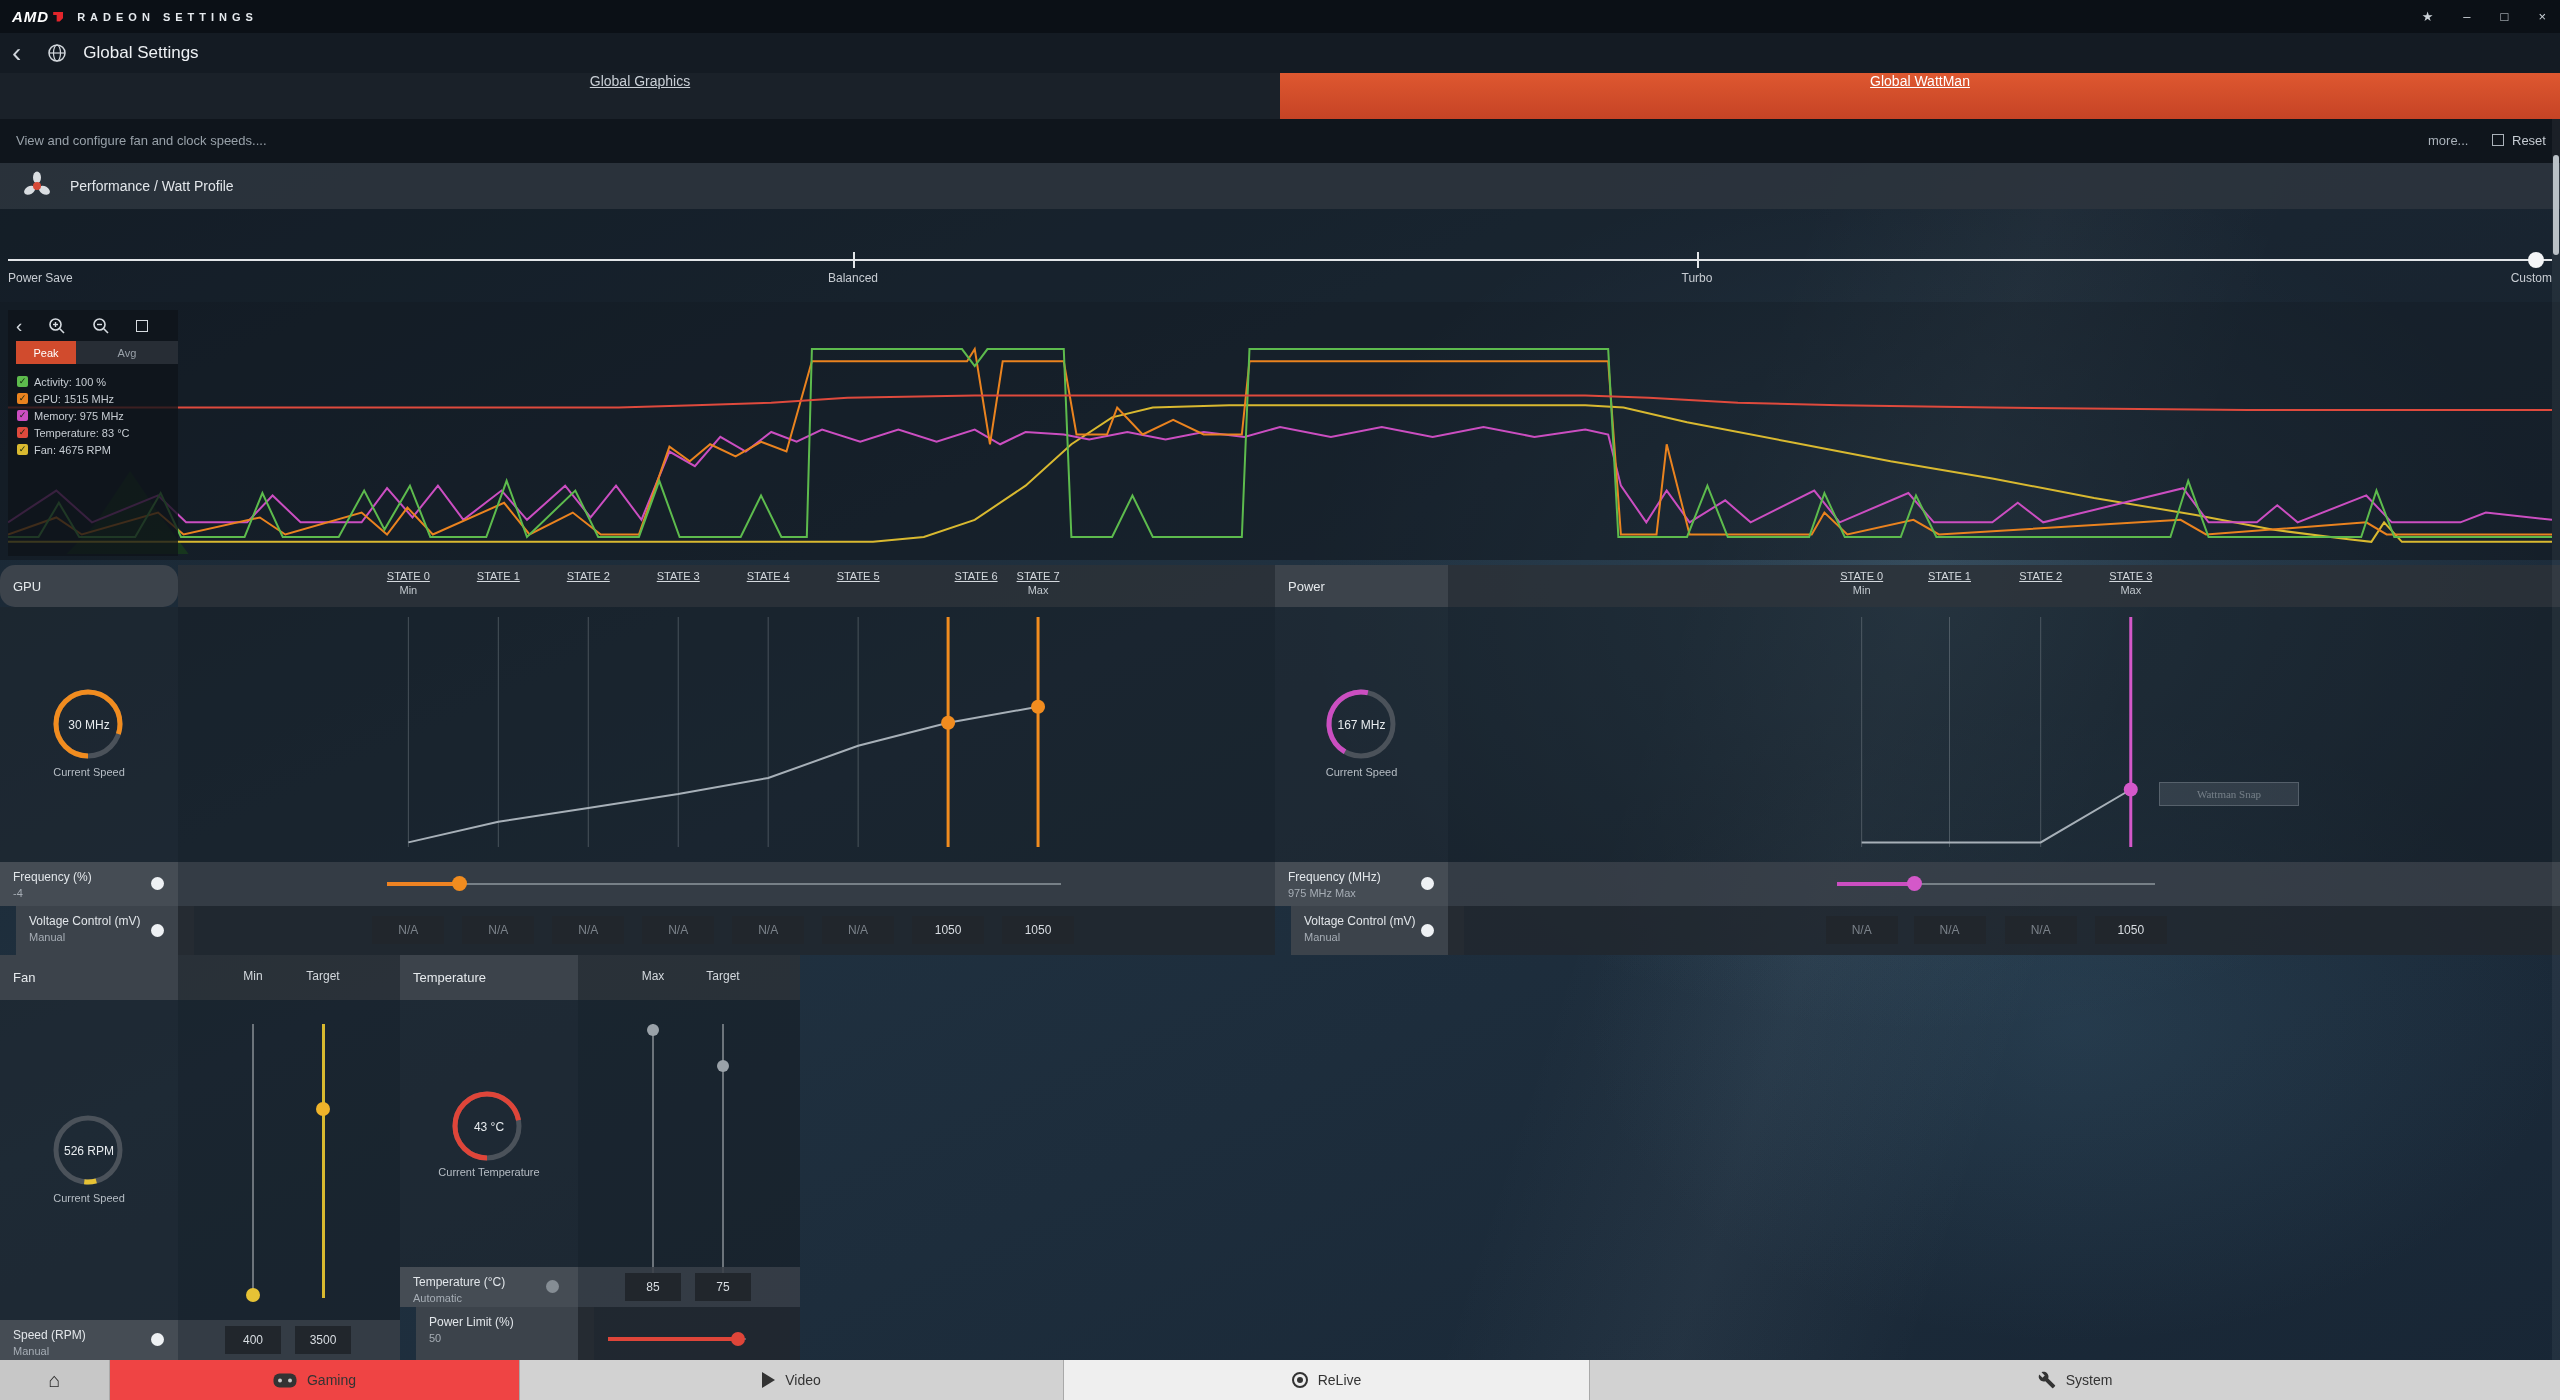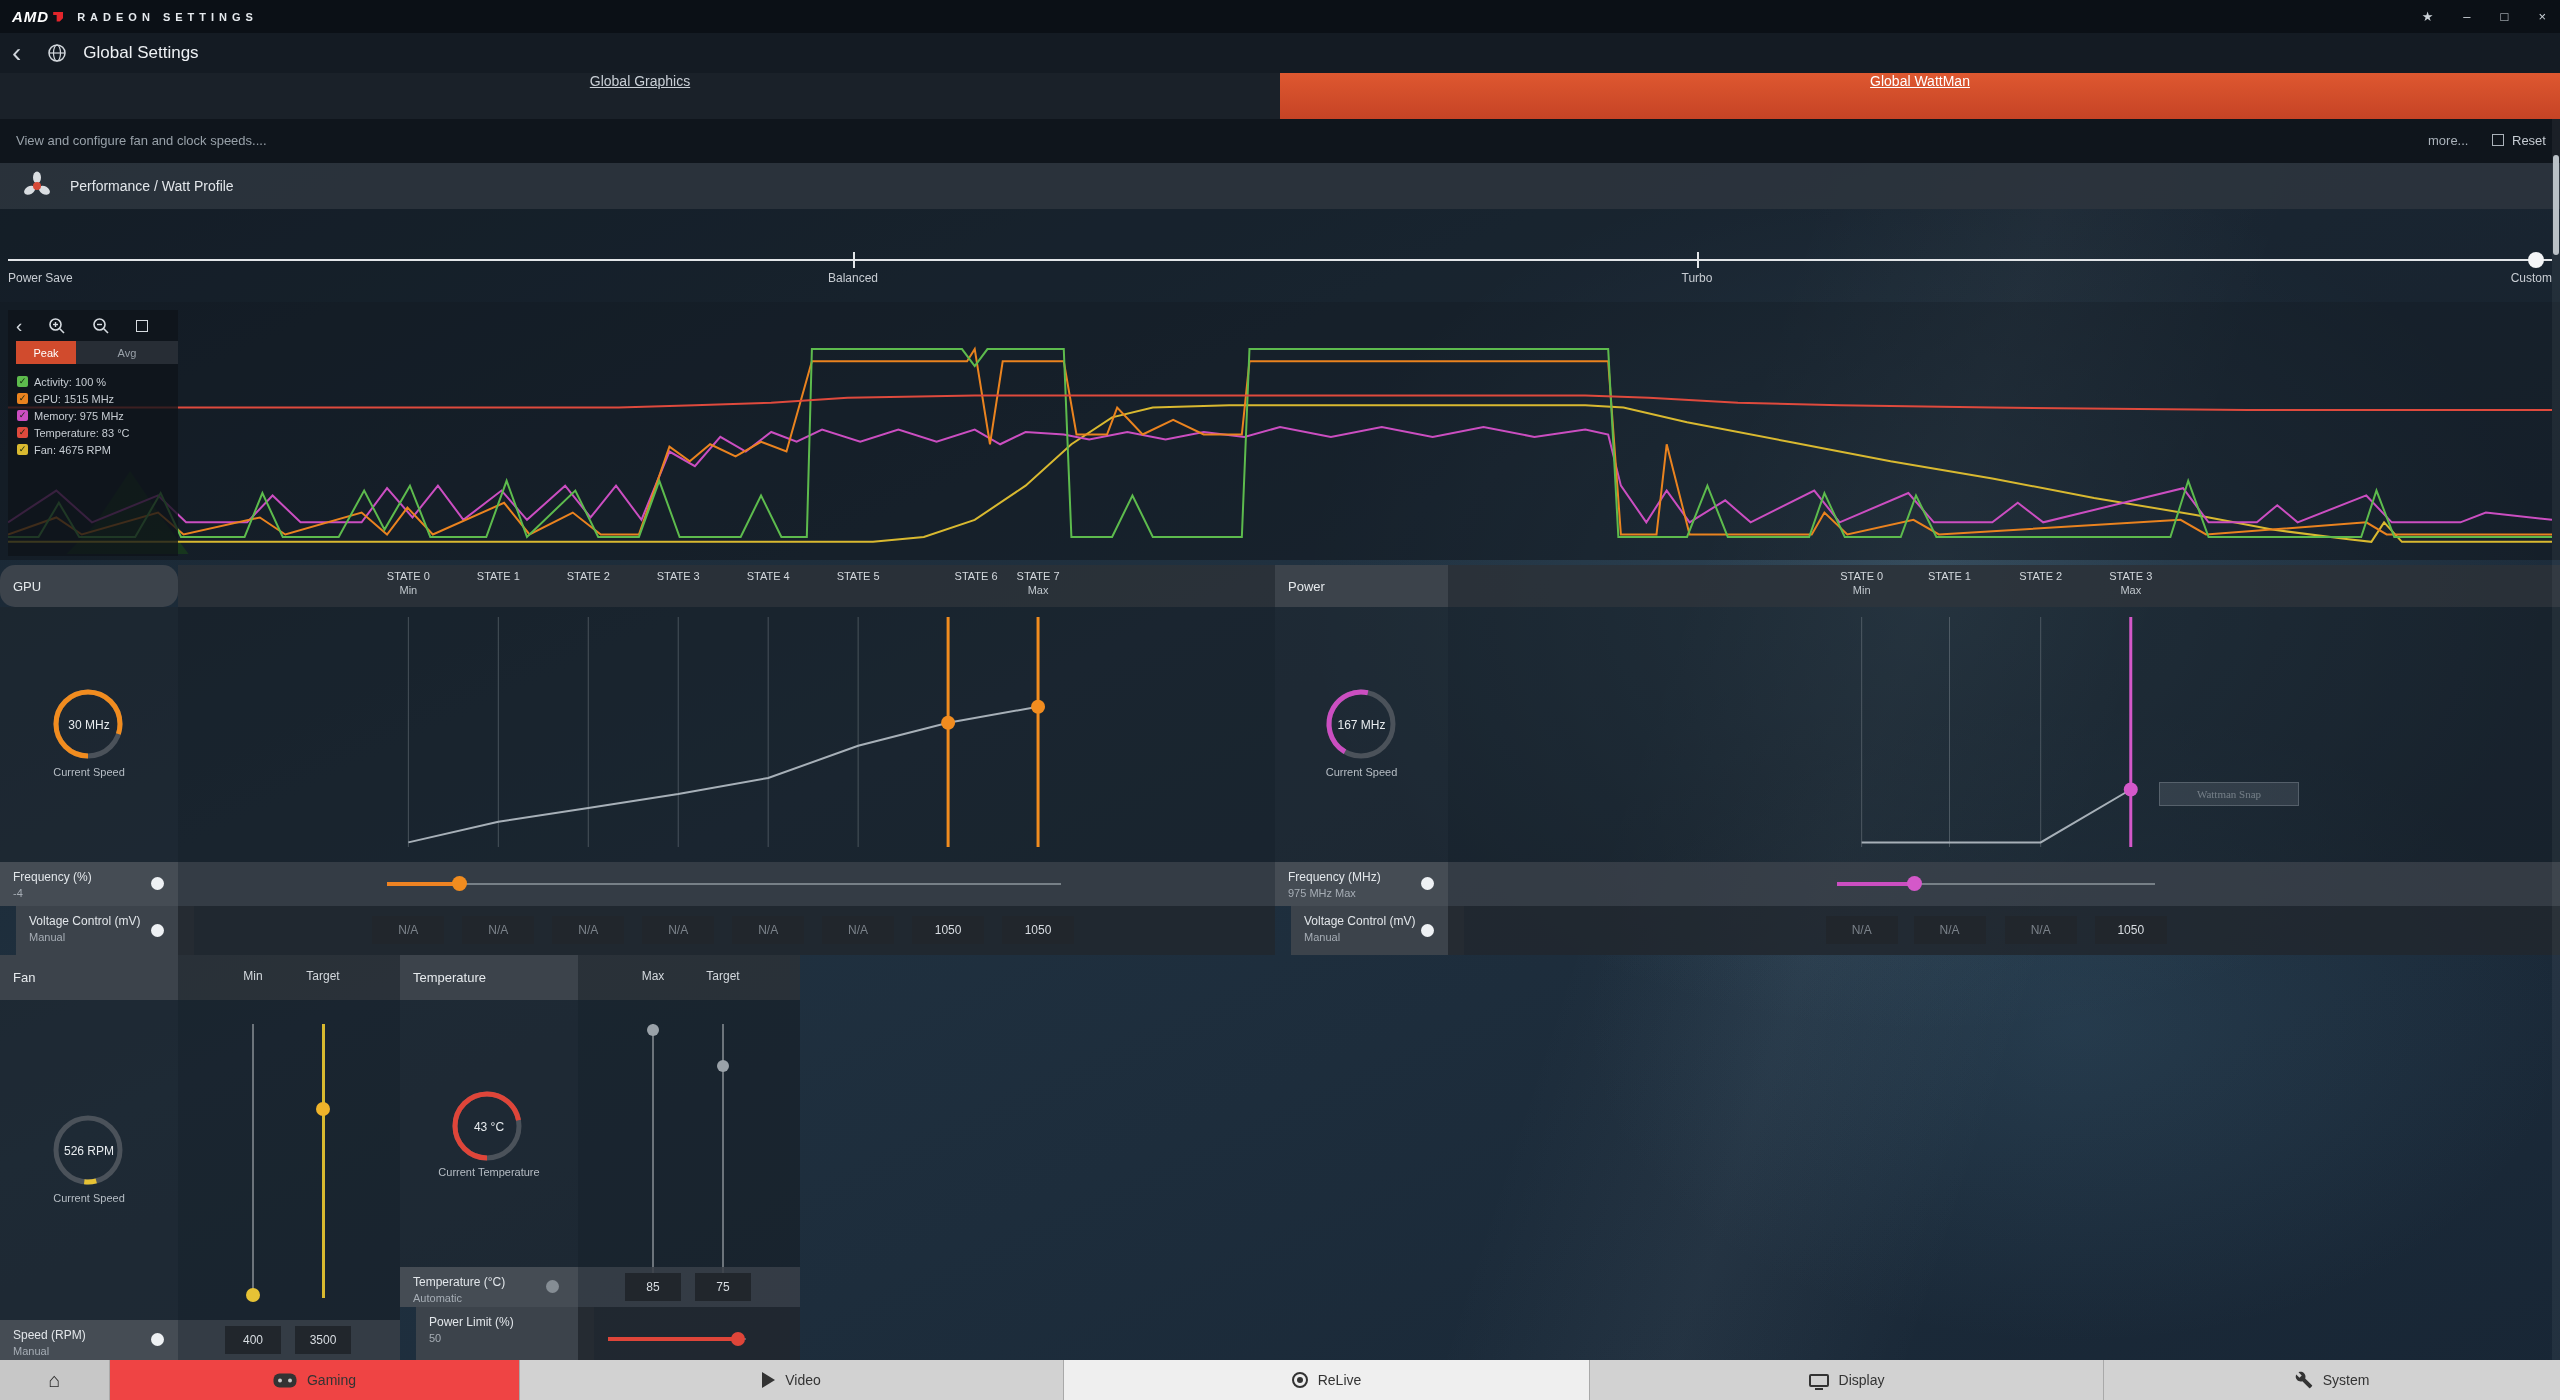--- a/index.html
+++ b/index.html
@@ -77,21 +77,21 @@
   .side-cell{position:absolute;background:rgba(30,36,43,0.55);}
   .chart-cell{position:absolute;background:rgba(20,25,31,0.5);}
   .chart-cell svg{position:absolute;left:0;top:0;width:100%;height:100%;}
   .freq-label-cell{position:absolute;background:#454c54;}
   .freq-content-cell{position:absolute;background:rgba(56,62,70,0.85);}
   .volt-label-cell{position:absolute;background:#3c434b;margin-left:16px;}
   .volt-content-cell{position:absolute;background:rgba(33,39,46,0.85);}
   .row-label{position:absolute;left:13px;top:8px;font-size:12px;color:#e2e6ea;white-space:nowrap;}
   .row-sub{position:absolute;left:13px;top:25px;font-size:11px;color:#a6adb5;white-space:nowrap;}
   .state-head{position:absolute;top:5px;transform:translateX(-50%);text-align:center;}
-  .state-head .sl{display:block;font-size:11px;color:#d4d9de;white-space:nowrap;}
+  .state-head .sl{display:block;font-size:11px;color:#d4d9de;white-space:nowrap;text-decoration:underline;}
   .state-head .ss{display:block;font-size:11px;color:#c0c7cd;margin-top:2px;}
   .vbox{position:absolute;top:10px;transform:translateX(-50%);width:72px;height:28px;background:#21262c;color:#d8dde2;font-size:12px;line-height:28px;text-align:center;}
   .vbox.na{color:#7b828a;}
   .toggle{position:absolute;width:13px;height:13px;border-radius:50%;background:#eef1f4;}
 
   
   #gpu-title{left:0;top:565px;width:178px;height:42px;border-radius:15px;}
   #gpu-states{left:178px;top:565px;width:1097px;height:42px;}
   #gpu-side{left:0;top:607px;width:178px;height:255px;}
   #gpu-chart{left:178px;top:607px;width:1097px;height:255px;}
@@ -534,24 +534,20 @@
       <span>Gaming</span>
     </div>
     <div id="nav-video" class="nav-cell">
       <span class="play-icon"></span>
       <span>Video</span>
     </div>
     <div id="nav-relive" class="nav-cell">
       <span class="record-icon"></span>
       <span>ReLive</span>
     </div>
-    <div id="nav-display" class="nav-cell">
-      <span class="display-icon"></span>
-      <span>Display</span>
-    </div>
     <div id="nav-system" class="nav-cell">
       <svg width="18" height="18" viewBox="0 0 24 24">
         <path fill="#333" d="M22.7 19l-9.1-9.1c.9-2.3.4-5-1.5-6.9-2-2-5-2.4-7.4-1.3L9 6 6 9 1.6 4.7C.4 7.1.9 10.1 2.9 12.1c1.9 1.9 4.6 2.4 6.9 1.5l9.1 9.1c.4.4 1 .4 1.4 0l2.3-2.3c.5-.4.5-1.1.1-1.4z"></path>
       </svg>
       <span>System</span>
     </div>
   </div>
 
   <div id="scrollbar"></div>
   <div id="scroll-thumb"></div>

